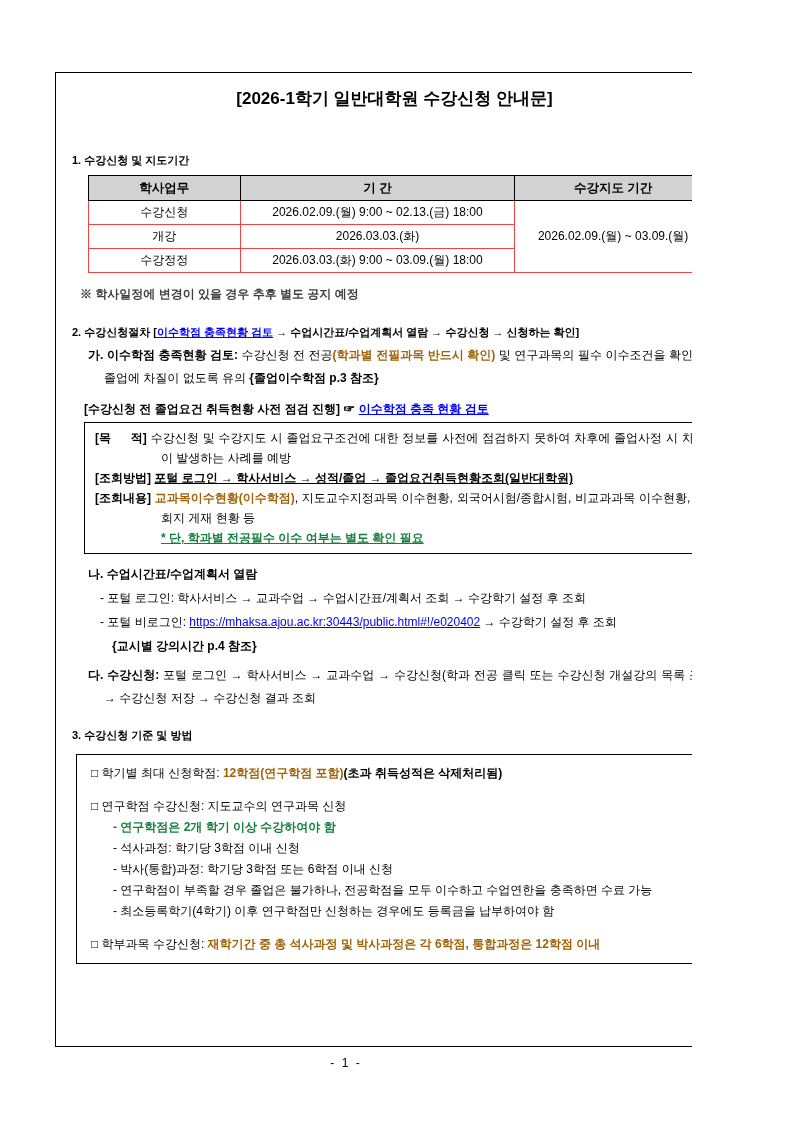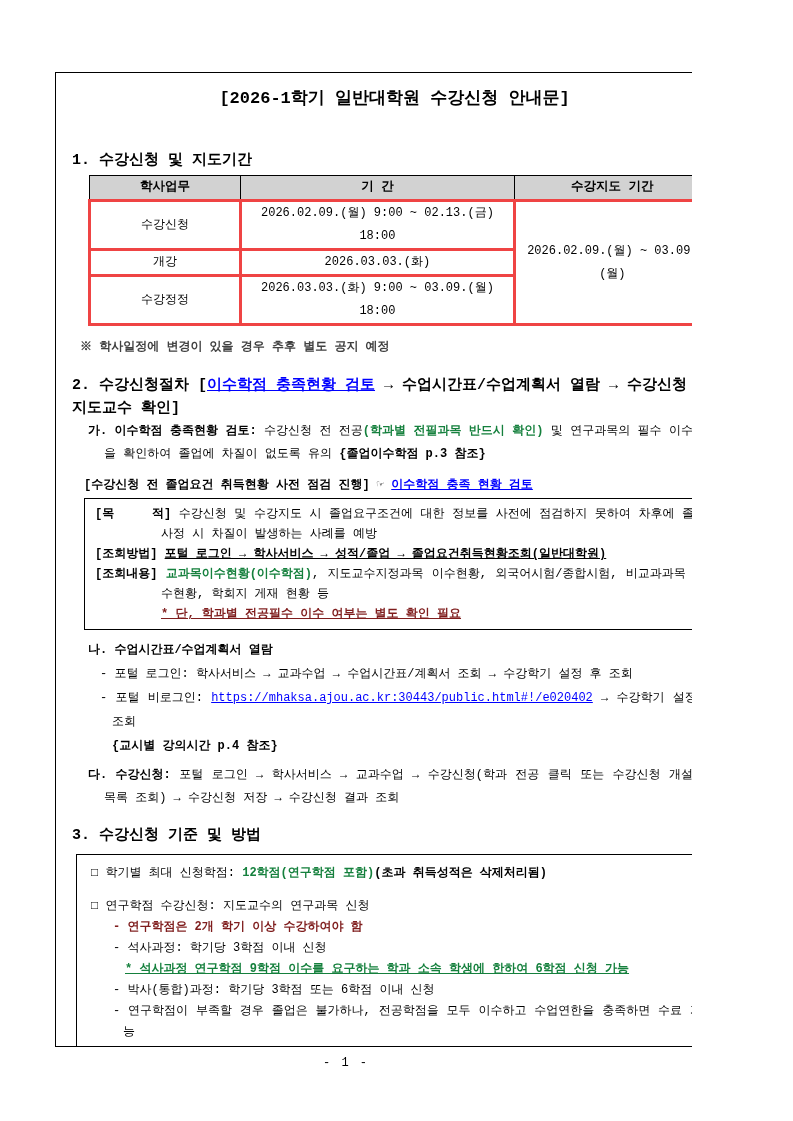--- a/index.html
+++ b/index.html
@@ -1,40 +1,40 @@
 <!DOCTYPE html>
 <html lang="ko"><head>
 <meta charset="utf-8">
 <style>
   html,body{margin:0;padding:0;background:#fff;}
   *{box-sizing:border-box;}
   .sheet{position:relative;width:692px;height:1121px;background:#ffffff;
-         font-family:Liberation Mono, monospace;color:#000;font-size:12px;
+         font-family:Liberation Sans, sans-serif;color:#000;font-size:12px;
          line-height:23px;overflow:hidden;}
   .frame{position:absolute;left:55px;top:72px;width:683px;height:975px;
          border:1.5px solid #000;padding:14px 20px 0 16px;overflow:hidden;}
   p{margin:0;}
   .b{font-weight:bold;}
-  .blue{color:#15803d;}
-  .red{color:#7f1d1d;}
+  .blue{color:#a16207;}
+  .red{color:#15803d;}
   .u{text-decoration:underline;}
   .pre{white-space:pre;}
   .jst{text-align:justify;}
   .link{color:#0000ff;font-weight:bold;text-decoration:underline;cursor:pointer;}
   .title{font-size:17px;font-weight:bold;text-align:center;line-height:24px;margin:0;}
-  .sec-h{font-weight:bold;font-size:15px;}
+  .sec-h{font-weight:bold;font-size:11px;}
   .h1m{margin-top:38px;}
   .h2m{margin-top:15px;}
   .h3m{margin-top:14px;}
   
   table.sched{border-collapse:collapse;margin:3px 0 0 16px;width:624px;
               border:1.5px solid #000;text-align:center;}
   table.sched th{background:#d2d2d2;font-weight:bold;border:1px solid #000;
                  height:25px;font-size:12.5px;padding:0 12px;}
-  table.sched td{border:3px solid #ef4444;height:22px;padding:0 8px;vertical-align:middle;}
+  table.sched td{border:1px solid #ef4444;height:22px;padding:0 8px;vertical-align:middle;}
   .col-task{width:152px;}
   .col-period{width:275px;}
   .col-guide{width:197px;}
   .note{margin:10px 0 0 8px;font-weight:bold;color:#404040;}
   
   .hang16{margin-left:16px;padding-left:16px;text-indent:-16px;}
   .mt0{margin-top:0;}
   .precheck{margin:8px 0 0 12px;font-weight:bold;}
   
   .ibox{margin:1px 0 0 12px;border:1.5px solid #000;padding:5px 10px;line-height:20px;}
@@ -88,21 +88,21 @@
         </tr>
         <tr>
           <td>수강정정</td>
           <td>2026.03.03.(화) 9:00 ~ 03.09.(월) 18:00</td>
         </tr>
       </tbody>
     </table>
 
     <p class="note">※ 학사일정에 변경이 있을 경우 추후 별도 공지 예정</p>
 
-    <p class="sec-h h2m"><span>2. 수강신청절차 [</span><span class="link">이수학점 충족현황 검토</span><span> → 수업시간표/수업계획서 열람 → 수강신청 → 지도교수 확인]</span></p>
+    <p class="sec-h h2m"><span>2. 수강신청절차 [</span><span class="link">이수학점 충족현황 검토</span><span> → 수업시간표/수업계획서 열람 → 수강신청 → 신청하는 확인]</span></p>
 
     <p class="hang16 jst mt0"><span class="b">가. 이수학점 충족현황 검토:</span><span> 수강신청 전 전공</span><span class="blue b">(학과별 전필과목 반드시 확인)</span><span> 및 연구과목의 필수 이수조건을 확인하여 졸업에 차질이 없도록 유의 </span><span class="b">{졸업이수학점 p.3 참조}</span></p>
 
     <p class="precheck"><span>[수강신청 전 졸업요건 취득현황 사전 점검 진행] </span><span>☞ </span><span class="link">이수학점 충족 현황 검토</span></p>
 
     <div class="ibox">
       <p class="entry"><span class="b pre">[목     적] </span><span>수강신청 및 수강지도 시 졸업요구조건에 대한 정보를 사전에 점검하지 못하여 차후에 졸업사정 시 차질이 발생하는 사례를 예방</span></p>
       <p class="entry"><span class="b pre">[조회방법] </span><span class="b u">포털 로그인 → 학사서비스 → 성적/졸업 → 졸업요건취득현황조회(일반대학원)</span></p>
       <p class="entry"><span class="b pre">[조회내용] </span><span class="blue b">교과목이수현황(이수학점)</span><span>, 지도교수지정과목 이수현황, 외국어시험/종합시험, 비교과과목 이수현황, 학회지 게재 현황 등</span></p>
       <p class="warn-line red b u">* 단, 학과별 전공필수 이수 여부는 별도 확인 필요</p>
@@ -118,21 +118,20 @@
     <p class="hang16 jst mtop6"><span class="b">다. 수강신청:</span><span> 포털 로그인 → 학사서비스 → 교과수업 → 수강신청(학과 전공 클릭 또는 수강신청 개설강의 목록 조회) → 수강신청 저장 → 수강신청 결과 조회</span></p>
 
 
     <p class="sec-h h3m">3. 수강신청 기준 및 방법</p>
 
     <div class="box3">
       <p class="chk"><span>□ 학기별 최대 신청학점: </span><span class="blue b">12학점(연구학점 포함)</span><span class="b">(초과 취득성적은 삭제처리됨)</span></p>
       <p class="chk gap">□ 연구학점 수강신청: 지도교수의 연구과목 신청</p>
       <p class="dash red b">- 연구학점은 2개 학기 이상 수강하여야 함</p>
       <p class="dash">- 석사과정: 학기당 3학점 이내 신청</p>
-      <p class="star blue b u">* 석사과정 연구학점 9학점 이수를 요구하는 학과 소속 학생에 한하여 6학점 신청 가능</p>
       <p class="dash">- 박사(통합)과정: 학기당 3학점 또는 6학점 이내 신청</p>
       <p class="dash">- 연구학점이 부족할 경우 졸업은 불가하나, 전공학점을 모두 이수하고 수업연한을 충족하면 수료 가능</p>
       <p class="dash">- 최소등록학기(4학기) 이후 연구학점만 신청하는 경우에도 등록금을 납부하여야 함</p>
       <p class="chk gap"><span>□ 학부과목 수강신청: </span><span class="blue b">재학기간 중 총 석사과정 및 박사과정은 각 6학점, 통합과정은 12학점 이내</span></p>
     </div>
 
   </div>
 
   <p class="pageno">- 1 -</p>
 </div>

